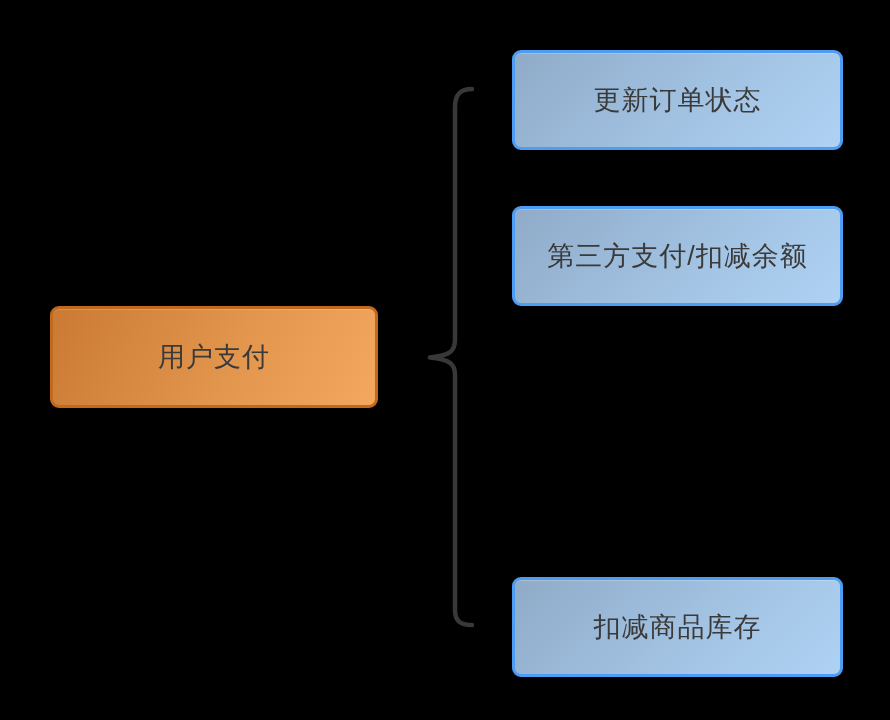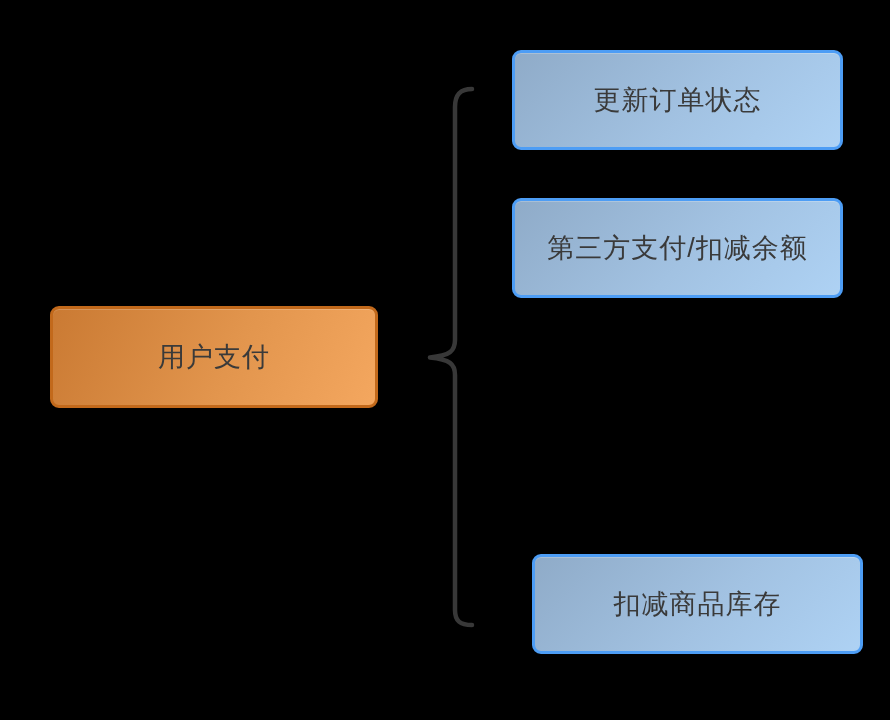--- a/index.html
+++ b/index.html
@@ -33,23 +33,23 @@
     box-shadow: inset 0 1px 0 rgba(255,255,255,0.18);
   }
   .node-child {
     left: 512px;
     width: 331px; height: 100px;
     border: 3px solid #4d9df5;
     background: linear-gradient(135deg, #8fabc8 0%, #a2c2e2 55%, #aed2f4 100%);
     box-shadow: inset 0 1px 0 rgba(255,255,255,0.22);
   }
   .child-0 { top: 50px;  }
-  .child-1 { top: 198px; }
+  .child-1 { top: 206px; }
   .child-2 { top: 393px; }
-  .child-3 { top: 554px; margin-left: 20px; }
+  .child-3 { top: 577px; }
   .brace-svg {
     position: absolute;
     left: 0; top: 0;
     width: 890px; height: 720px;
     pointer-events: none;
   }
 </style>
 </head>
 <body>
 

